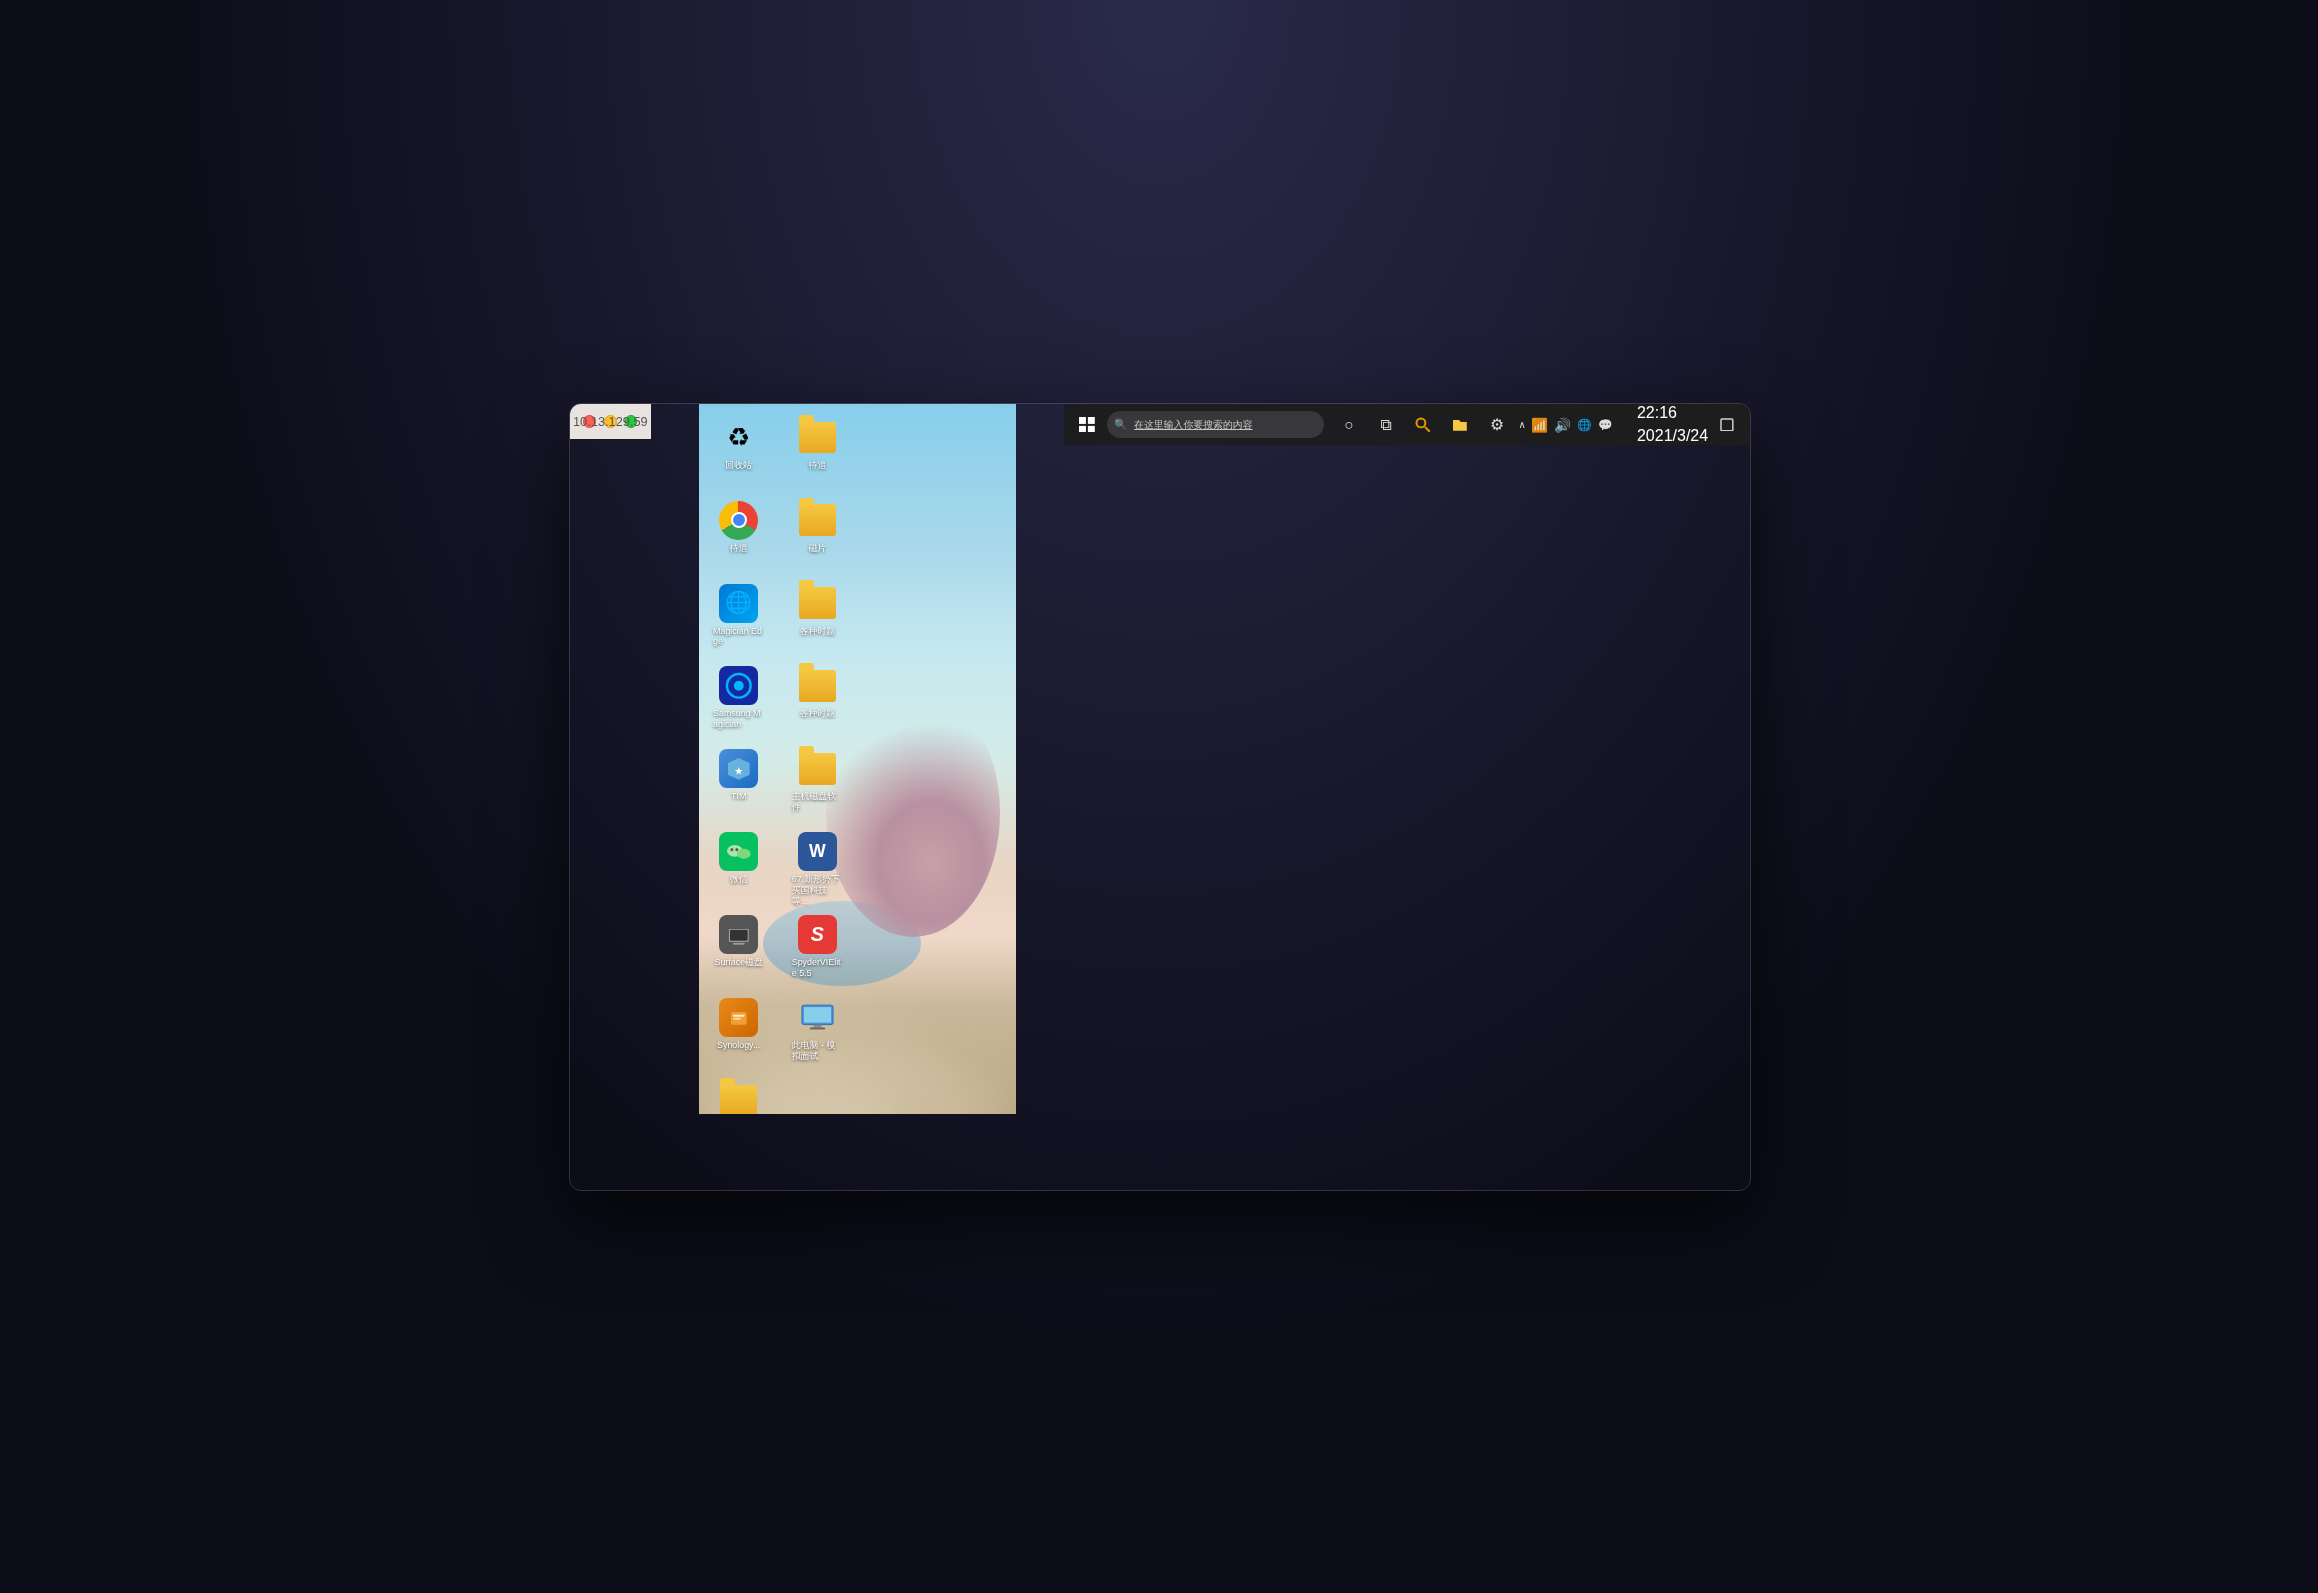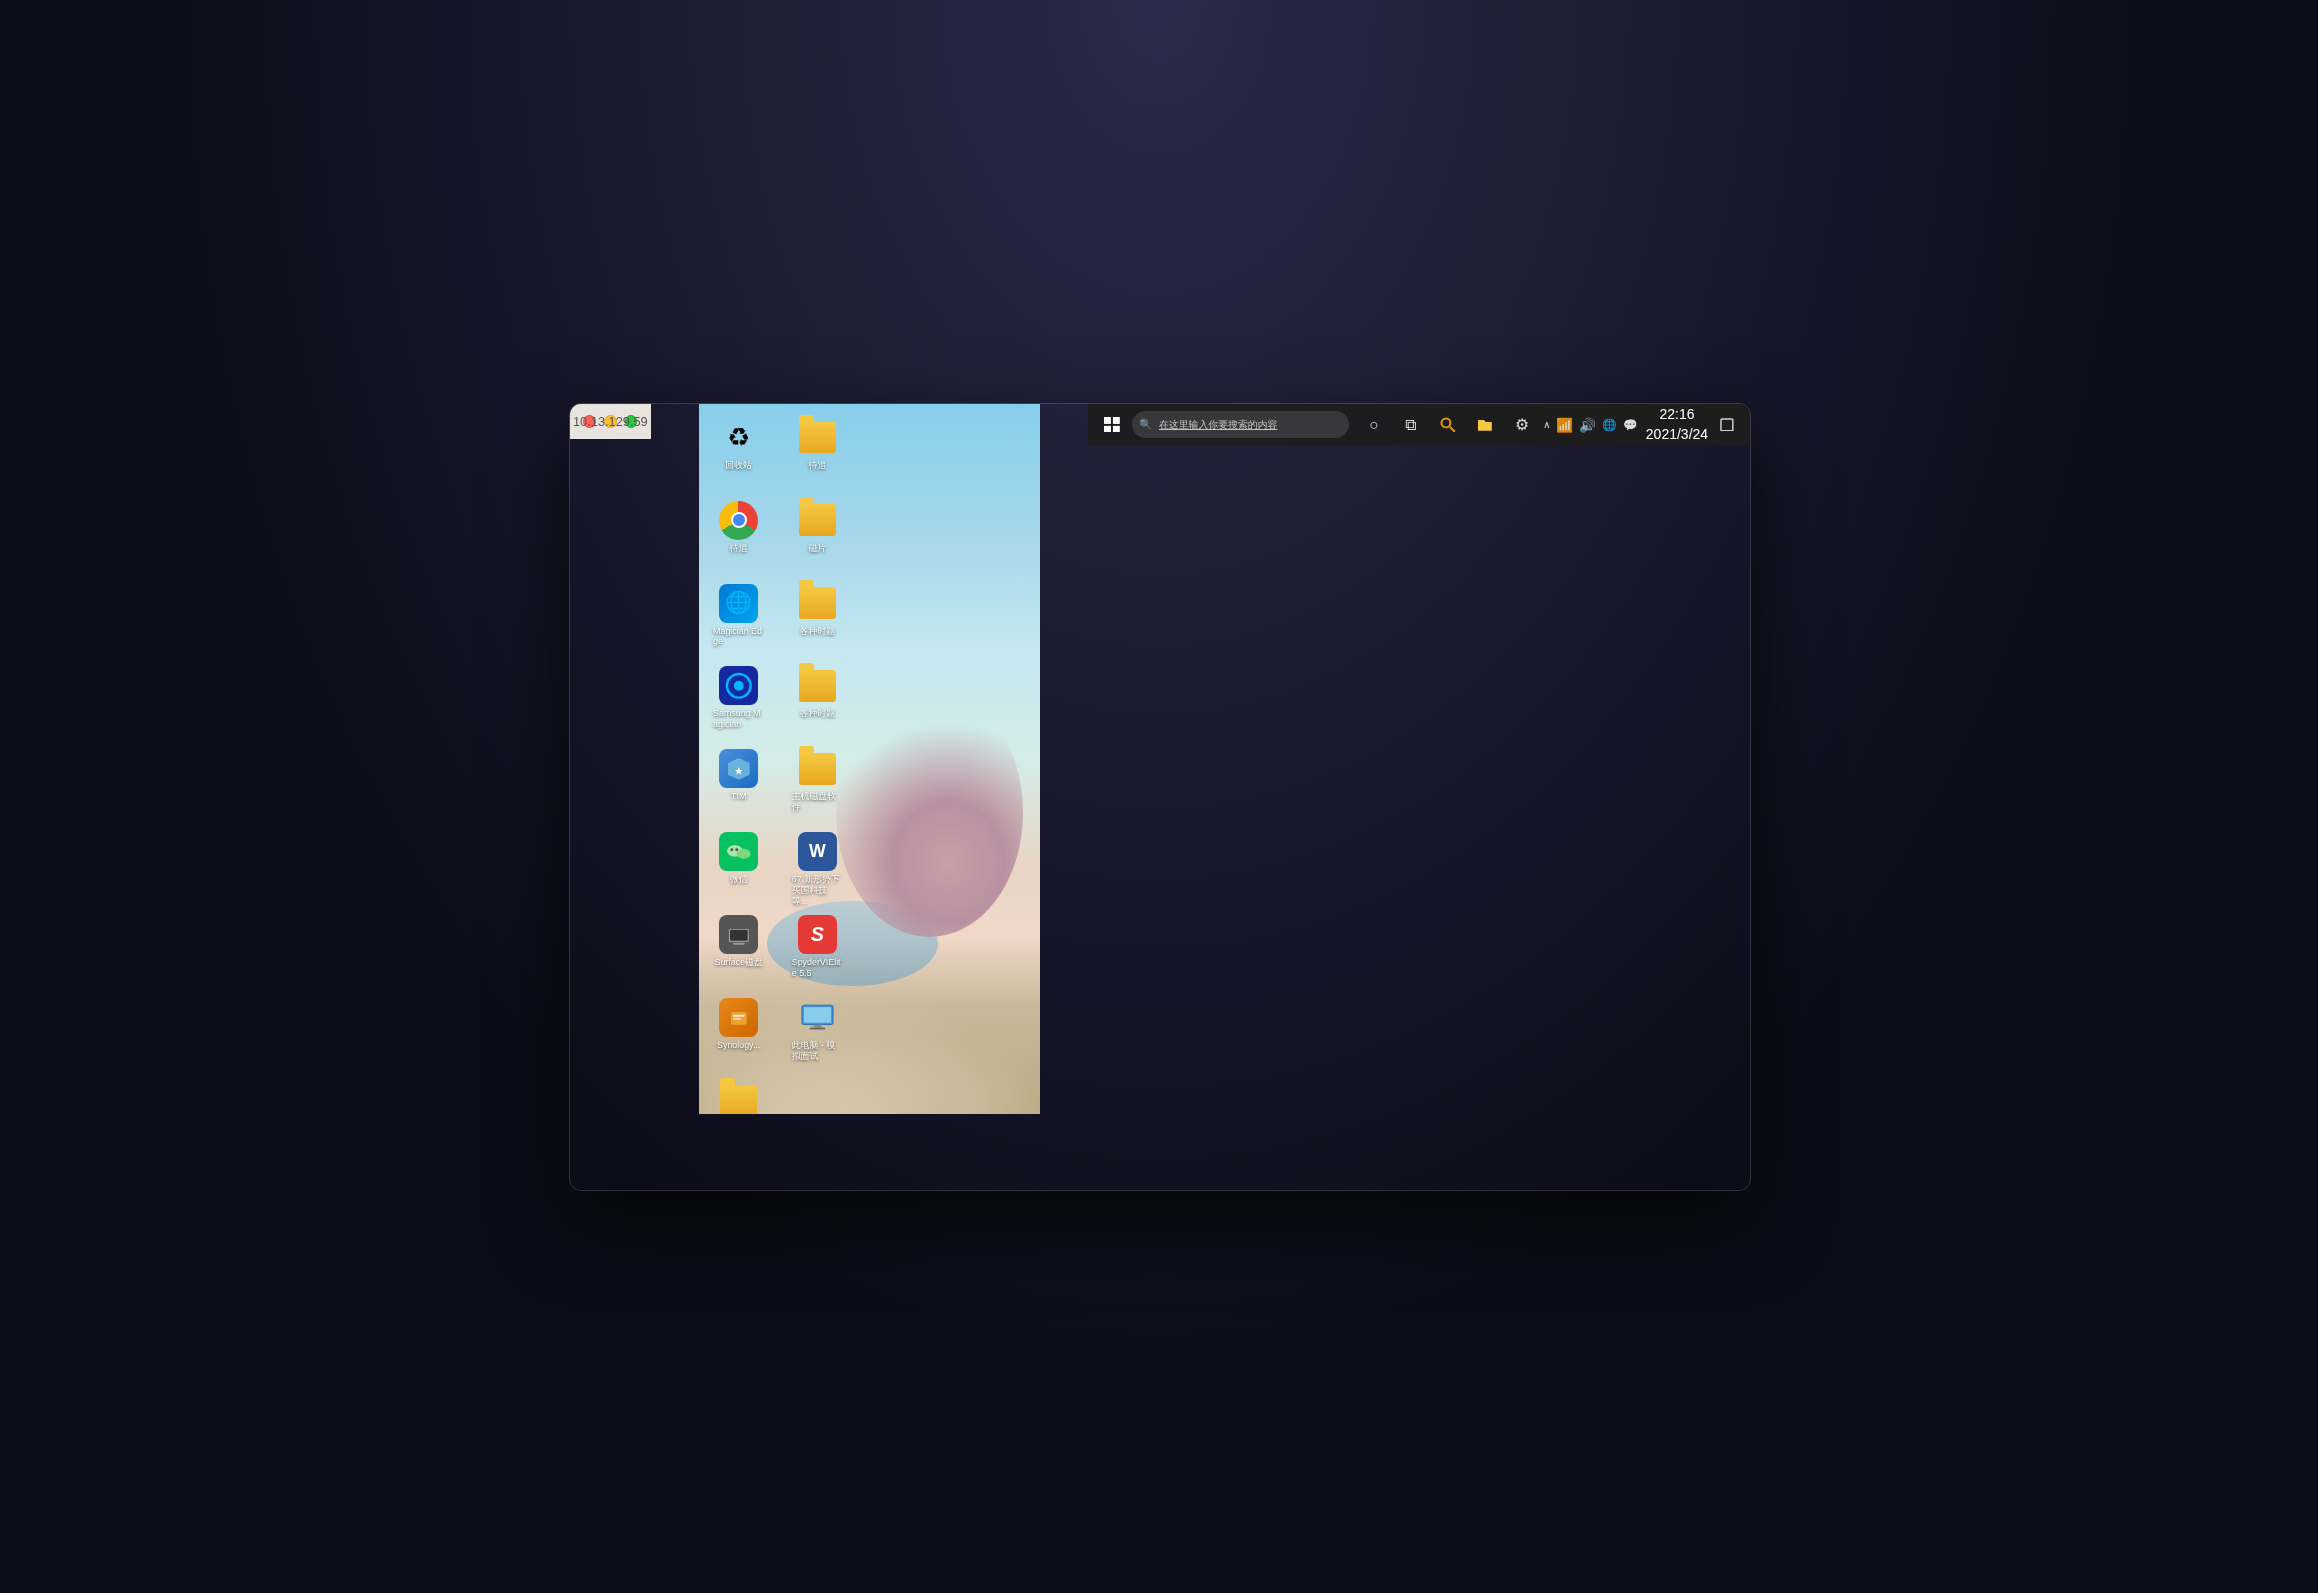--- a/index.html
+++ b/index.html
@@ -233,24 +233,24 @@
     }
     .taskbar-sys-icons {
       display: flex;
       gap: 5.9px;
       align-items: center;
       color: rgba(255,255,255,0.85);
       font-size: 13.8px;
     }
     .taskbar-clock {
       color: white;
-      font-size: 14px;
-      text-align: center;
+      font-size: 16px;
+      text-align: left;
       line-height: 1.4;
-      margin-left: 4px;
+      margin-left: 20px;
     }
     .taskbar-notif {
       width: 29.6px;
       height: 31.5px;
       display: flex;
       align-items: center;
       justify-content: center;
       color: rgba(255,255,255,0.85);
       font-size: 13.8px;
       cursor: pointer;

